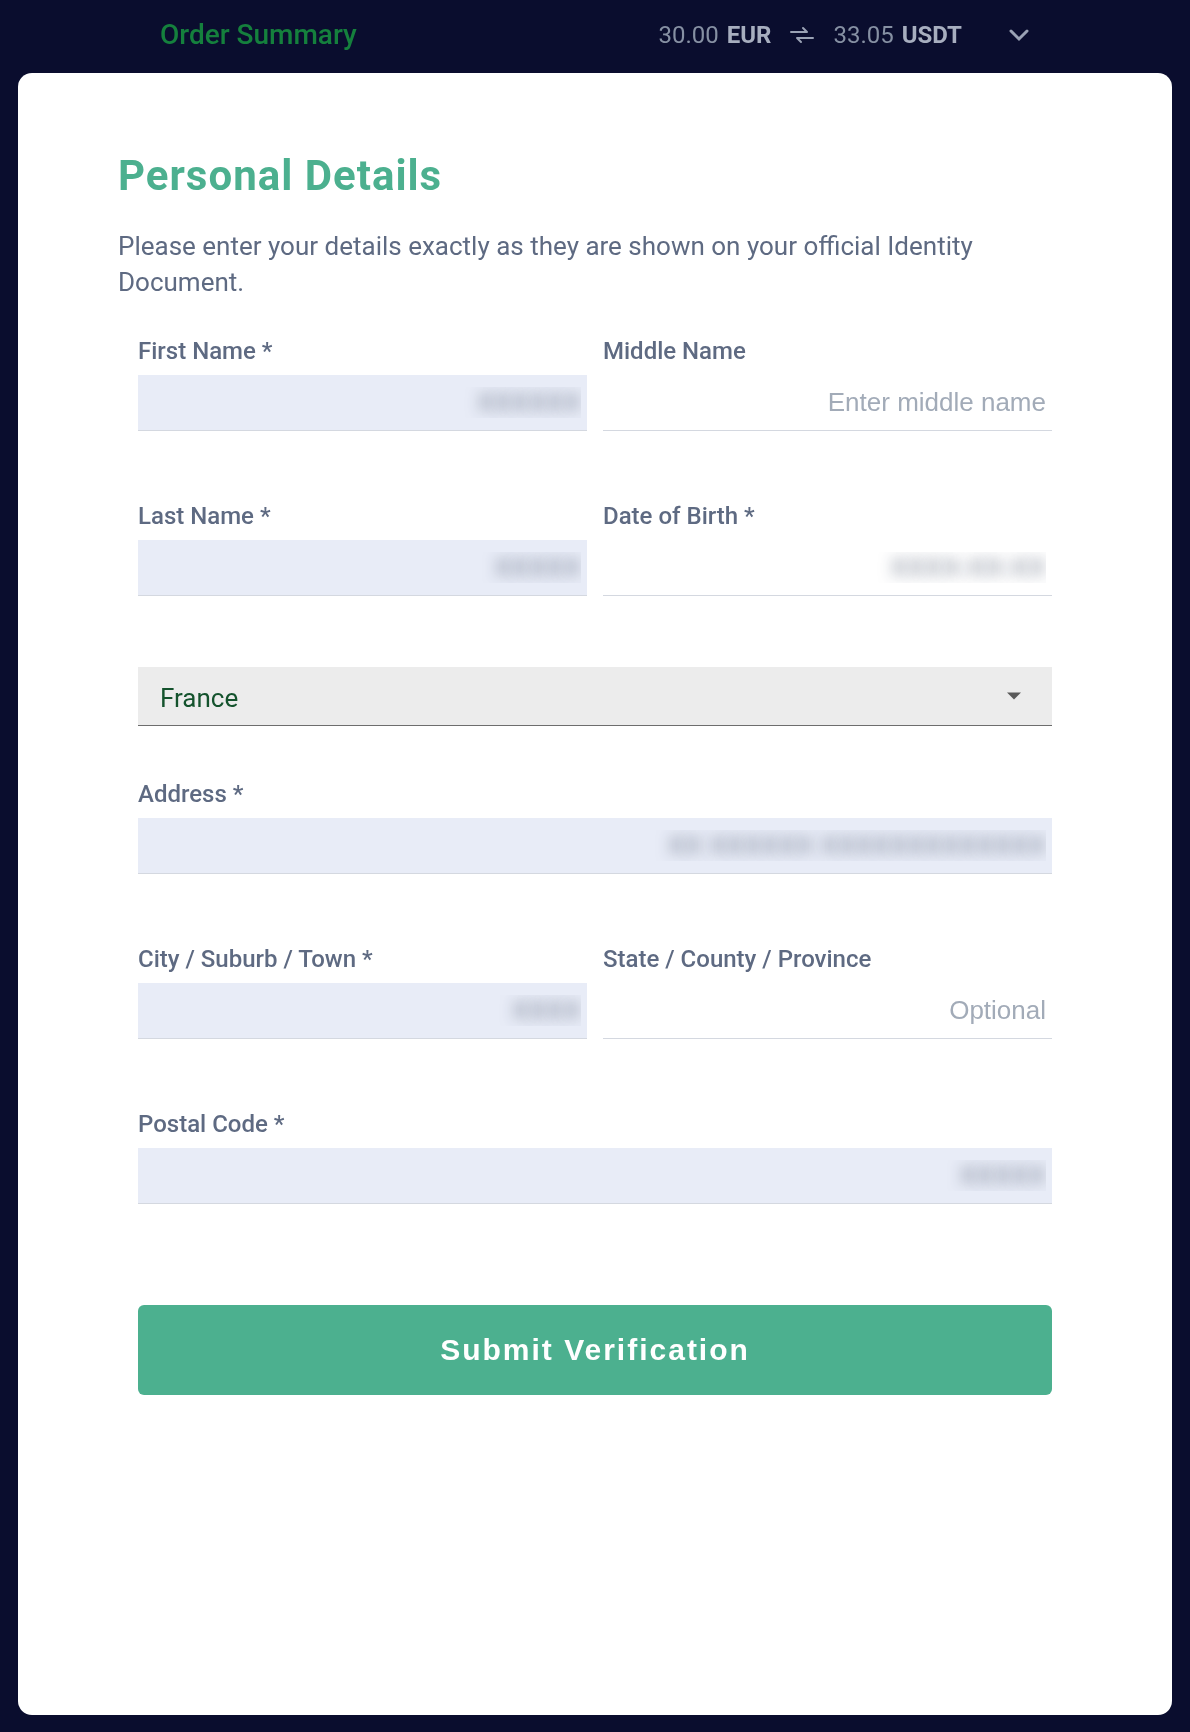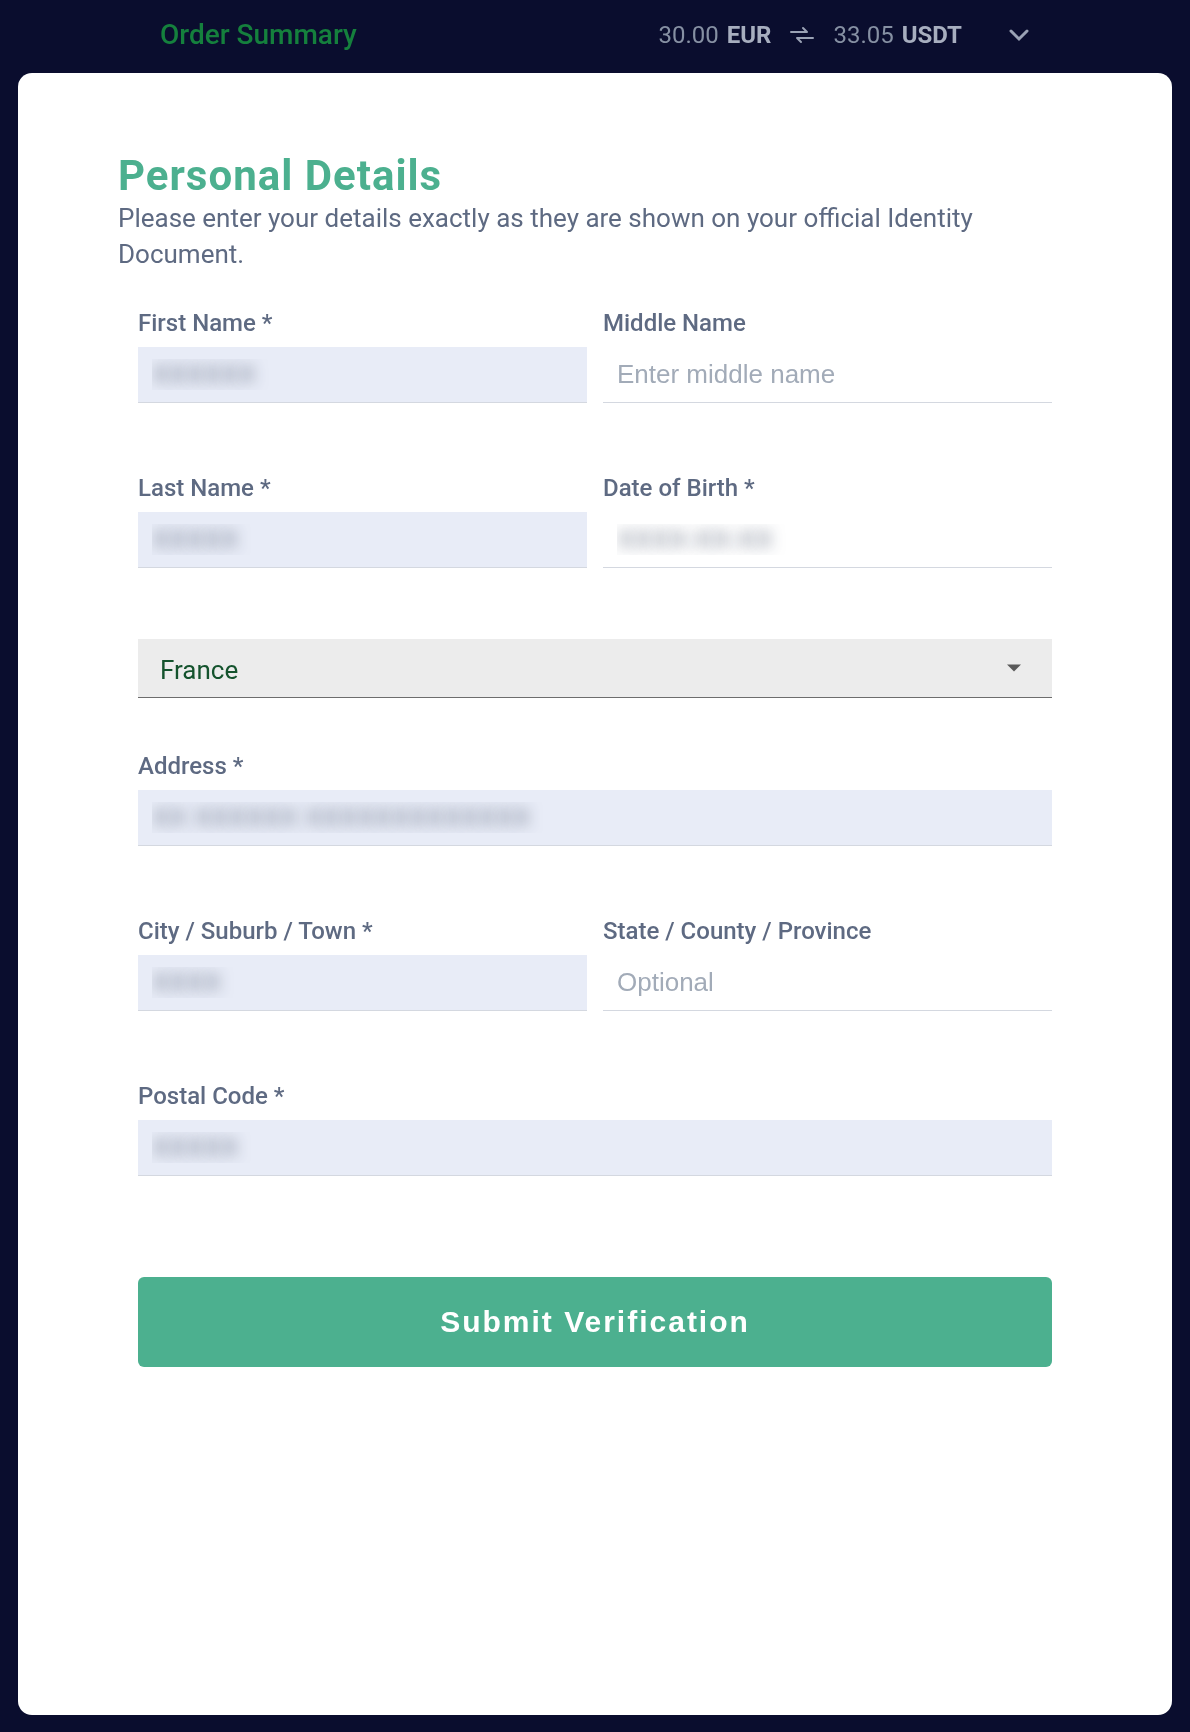--- a/index.html
+++ b/index.html
@@ -62,20 +62,21 @@
       margin: 0 18px;
       border-radius: 14px;
       padding: 78px 100px 0 100px;
       height: calc(100% - 90px);
     }
     .heading {
       color: #4cb08f;
       font-size: 42px;
       font-weight: 700;
       letter-spacing: 1px;
+      margin-bottom: 28px;
     }
     .instructions {
       color: #5e6a82;
       font-size: 26px;
       line-height: 1.4;
       margin-bottom: 36px;
     }
     .form-inner {
       padding: 0 20px;
     }
@@ -95,25 +96,26 @@
     .field-label {
       color: #5e6a82;
       font-size: 24px;
       font-weight: 500;
       margin-bottom: 10px;
     }
     .field-input {
       border: none;
       border-bottom: 1px solid #d4d8e0;
       font-size: 26px;
-      padding: 12px 14px;
+      padding: 12px 6px;
       color: #2a2f3a;
       background: transparent;
       width: 100%;
       outline: none;
+      text-align: right;
     }
     .field-input::placeholder {
       color: #a2abb8;
     }
     .field-input.filled {
       background: #e8ecf7;
       color: transparent;
       text-shadow: 0 0 14px rgba(100,110,130,0.9);
     }
     .select-field {

